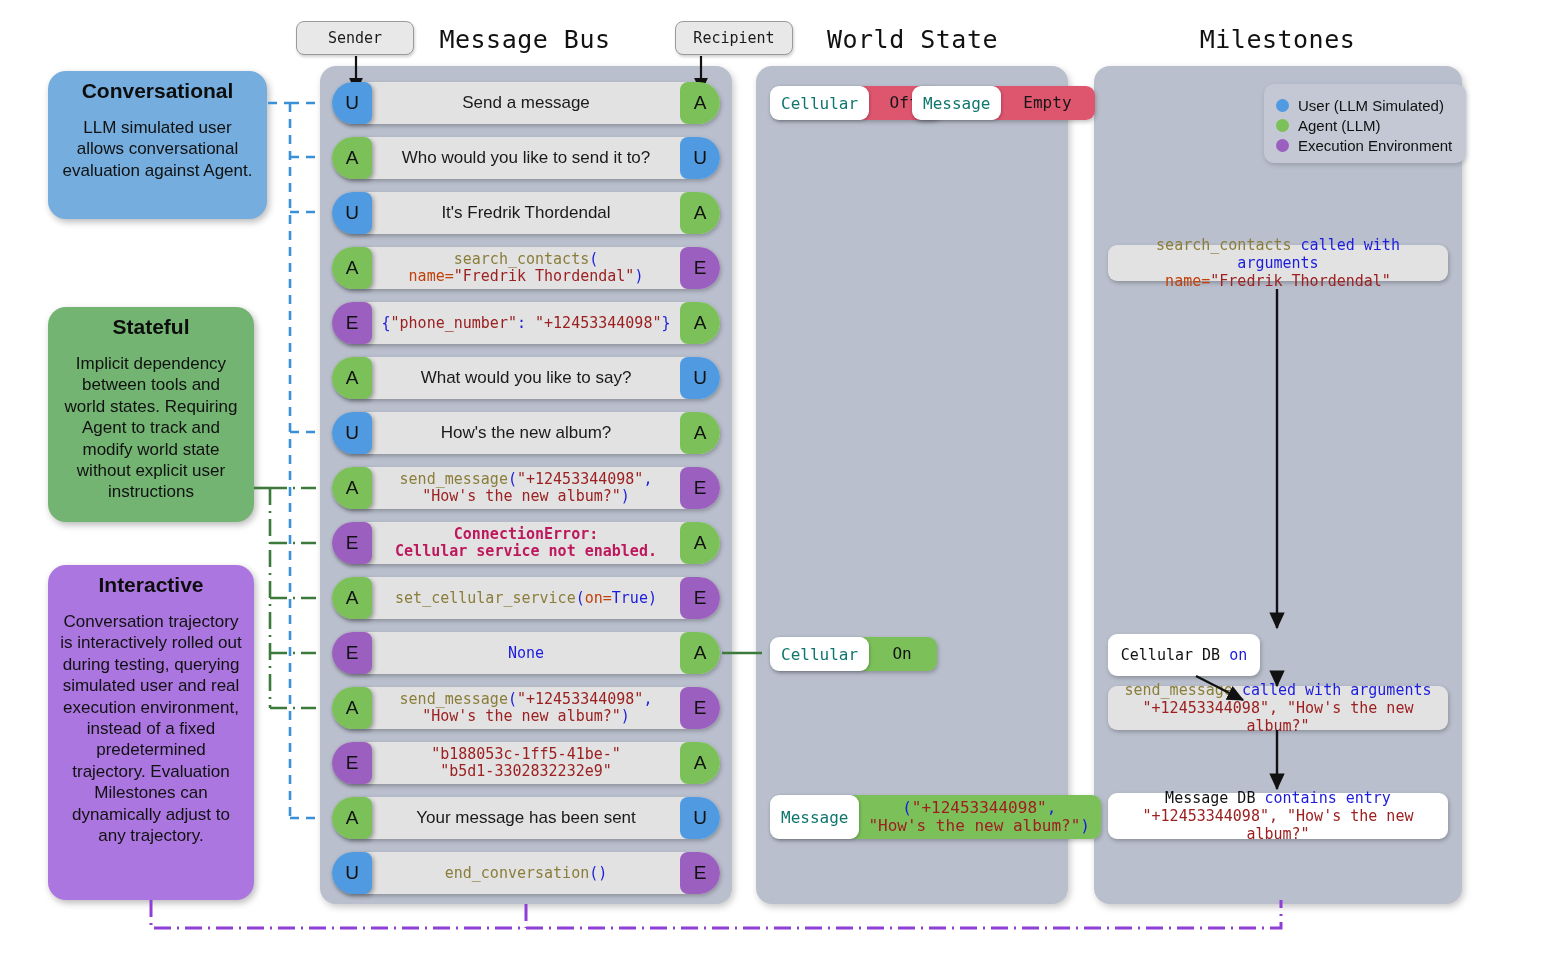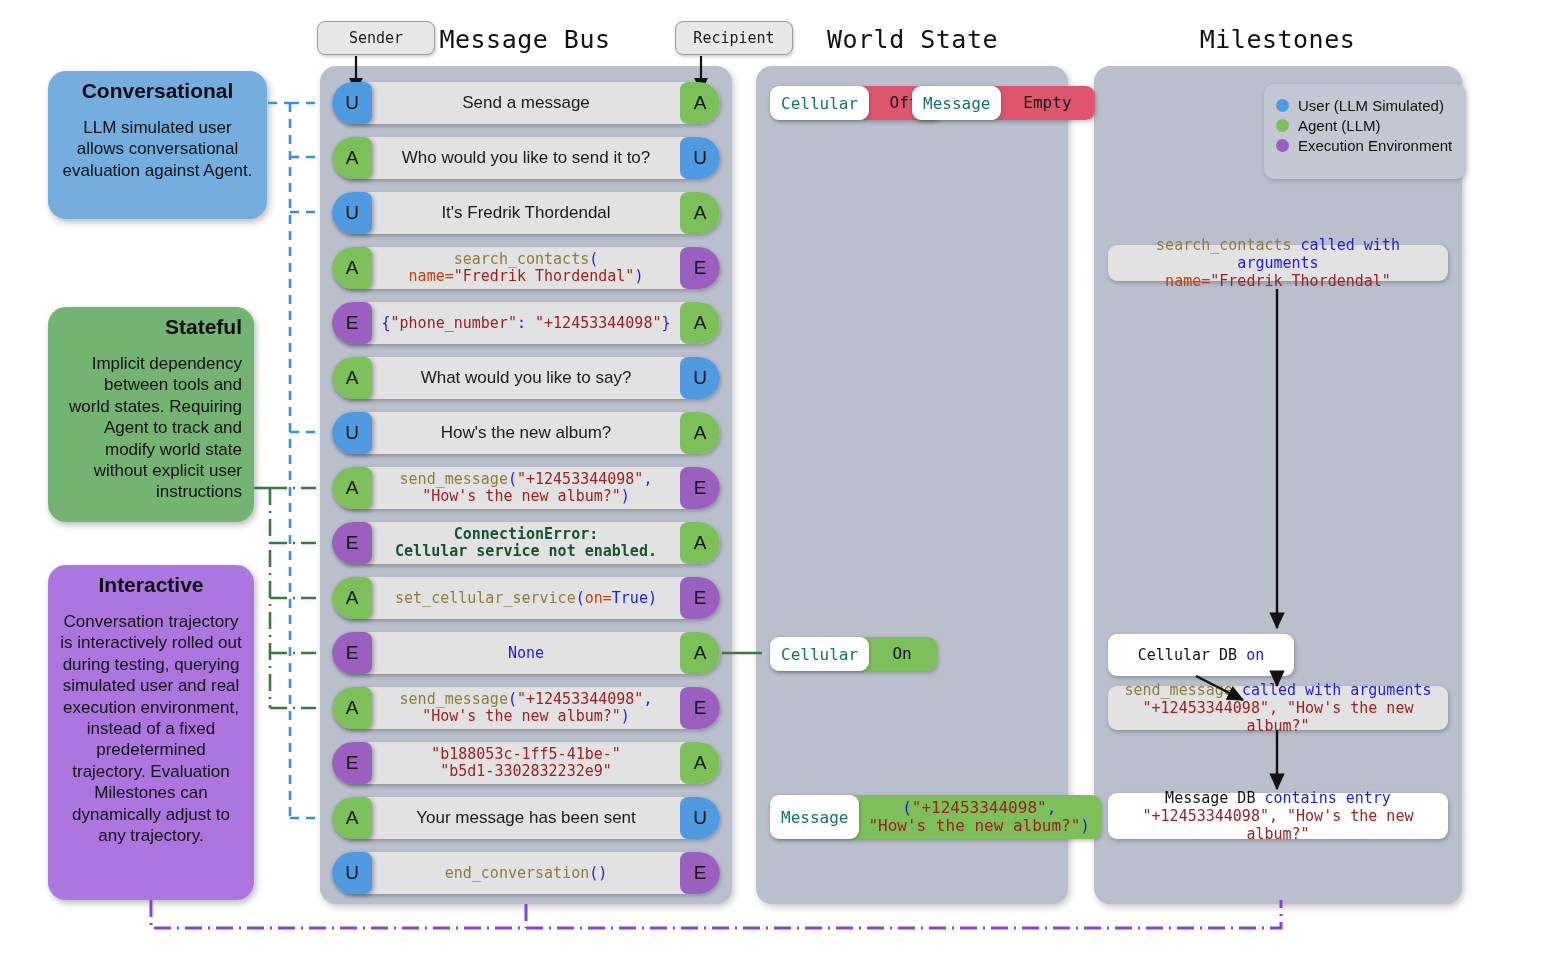--- a/index.html
+++ b/index.html
@@ -58,21 +58,21 @@
   .endcap.right{right:0;border-radius:8px 21px 21px 8px;z-index:2;}
   .c-U{background:#4f9ae0;}
   .c-A{background:#7cc05a;}
   .c-E{background:#9b5fc0;}
 
   
   .t-fn{color:#8a7d3a;}
   .t-blue{color:#1c1cdd;}
   .t-red{color:#9c2020;}
   .t-navy{color:#c2410c;}
-  .t-err{color:#14532d;font-weight:bold;}
+  .t-err{color:#be185d;font-weight:bold;}
   .t-dark{color:#111;}
 
   
   .wsbadge{position:absolute;display:flex;align-items:stretch;
     box-shadow:1px 2px 4px rgba(0,0,0,.25);border-radius:9px;}
   .wsbadge .key{
     background:#ffffff;border-radius:9px;
     font-family:"DejaVu Sans Mono",monospace;font-size:16px;color:#0f766e;
     display:flex;align-items:center;justify-content:center;
     padding:0 11px;z-index:2;position:relative;
@@ -95,21 +95,21 @@
     text-align:center;line-height:1.2;padding:8px 10px;
     box-sizing:border-box;
     box-shadow:1px 2px 4px rgba(0,0,0,.25);
   }
   .ms-white{background:#ffffff;}
   .ms-grey{background:#e2e2e2;}
 
   
   .legend{
     position:absolute;background:#c3c8d4;border-radius:10px;
-    padding:10px 14px 22px 12px;
+    padding:10px 14px 6px 12px;
     box-shadow:1px 2px 5px rgba(0,0,0,.18);
   }
   .legend .row{display:flex;align-items:center;margin:3px 0;}
   .legend .dot{width:13px;height:13px;border-radius:50%;margin-right:9px;}
   .legend .lbl{font-size:15px;color:#111;white-space:nowrap;}
 
   
   .card{
     position:absolute;border-radius:18px;
     padding:8px 12px;box-sizing:border-box;text-align:center;
@@ -126,21 +126,21 @@
 </style>
 </head>
 <body>
 
 <div class="stage">
 
   <div class="abs col-title" style="left:765px;top:25px;width:295px;">World State</div>
   <div class="abs col-title" style="left:380px;top:25px;width:290px;">Message Bus</div>
   <div class="abs col-title" style="left:1105px;top:25px;width:345px;">Milestones</div>
 
-  <div class="abs endchip" style="left:317px;top:21px;width:92px;">Sender</div>
+  <div class="abs endchip" style="left:296px;top:21px;width:92px;">Sender</div>
   <div class="abs endchip" style="left:655px;top:21px;width:92px;margin-left:20px;">Recipient</div>
 
   <div class="abs panel" style="left:320px;top:66px;width:412px;height:838px;"></div>
   <div class="abs panel" style="left:756px;top:66px;width:312px;height:838px;"></div>
   <div class="abs panel" style="left:1094px;top:66px;width:368px;height:838px;"></div>
 
   <div id="messages-host">
       <div class="msgrow" style="left: 332px; top: 82px; width: 388px;">
         <div class="bubble">
           <div class="txt plain">Send a message</div>
@@ -295,21 +295,21 @@
       </div>
     </div>
 
   <div id="ms-host">
       <div class="msbox ms-grey" style="left: 1108px; top: 245px; width: 340px; height: 36px;">
         <div style="width: 100%;">
           <div><span class="t-fn">search_contacts </span><span class="t-blue">called with arguments</span></div>
           <div><span class="t-navy">name</span><span class="t-navy">=</span><span class="t-red">"Fredrik Thordendal"</span></div>
         </div>
       </div>
-      <div class="msbox ms-white" style="left: 1108px; top: 634px; width: 186px; height: 42px;">
+      <div class="msbox ms-white" style="left: 1108px; top: 634px; width: 152px; height: 42px;">
         <div style="width: 100%;">
           <div><span class="t-dark">Cellular DB </span><span class="t-blue">on</span></div>
         </div>
       </div>
       <div class="msbox ms-grey" style="left: 1108px; top: 686px; width: 340px; height: 44px;">
         <div style="width: 100%;">
           <div><span class="t-fn">send_message </span><span class="t-blue">called with arguments</span></div>
           <div><span class="t-red">"+12453344098", "How's the new album?"</span></div>
         </div>
       </div>
@@ -334,21 +334,21 @@
         <span class="dot" style="background: rgb(155, 95, 192);"></span>
         <span class="lbl">Execution Environment</span>
       </div>
     </div>
 
   <div class="card card-blue" style="left:48px;top:71px;width:219px;height:148px;">
     <div class="h">Conversational</div>
     <div class="b">LLM simulated user allows conversational evaluation against Agent.</div>
   </div>
 
-  <div class="card card-green" style="left:48px;top:307px;width:206px;height:215px;text-align:right;">
+  <div class="card card-green" style="left:48px;top:307px;width:206px;height:215px;">
     <div class="h">Stateful</div>
     <div class="b">Implicit dependency between tools and world states. Requiring Agent to track and modify world state without explicit user instructions</div>
   </div>
 
   <div class="card card-purple" style="left:48px;top:565px;width:206px;height:335px;">
     <div class="h">Interactive</div>
     <div class="b">Conversation trajectory is interactively rolled out during testing, querying simulated user and real execution environment, instead of a fixed predetermined trajectory. Evaluation Milestones can dynamically adjust to any trajectory.</div>
   </div>
 
   <svg class="ov" viewBox="0 0 1542 954">

